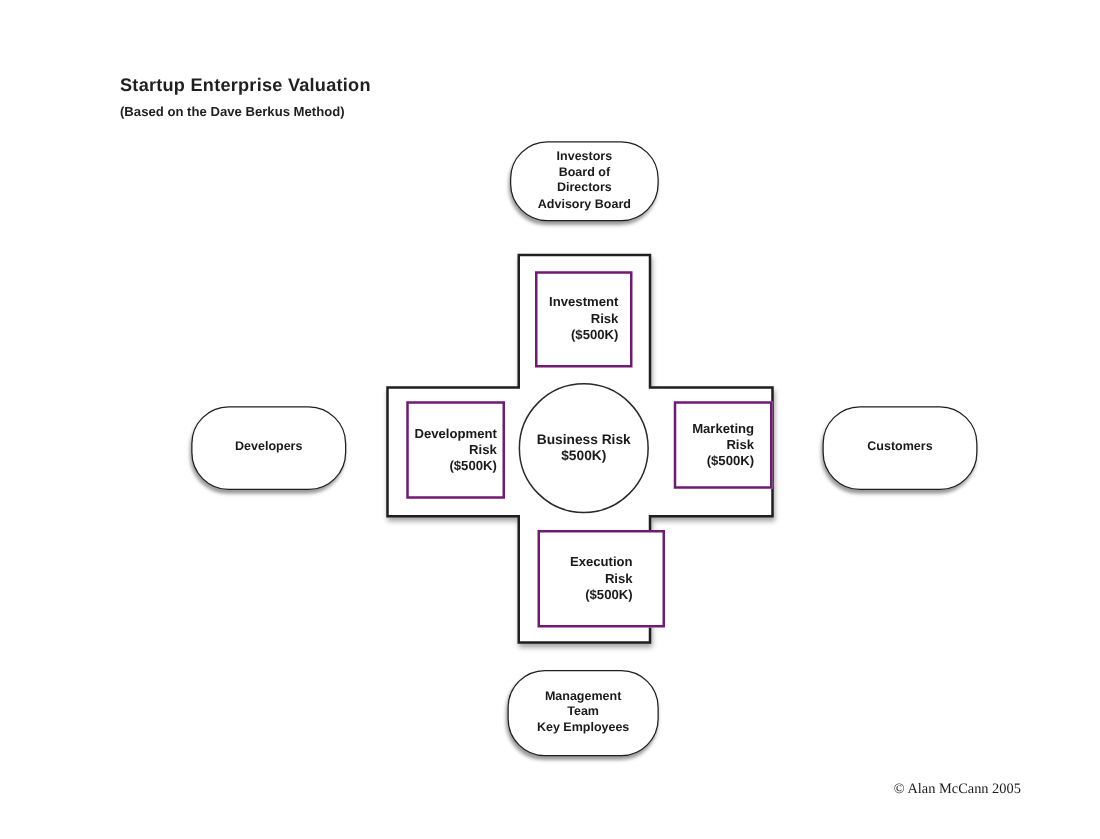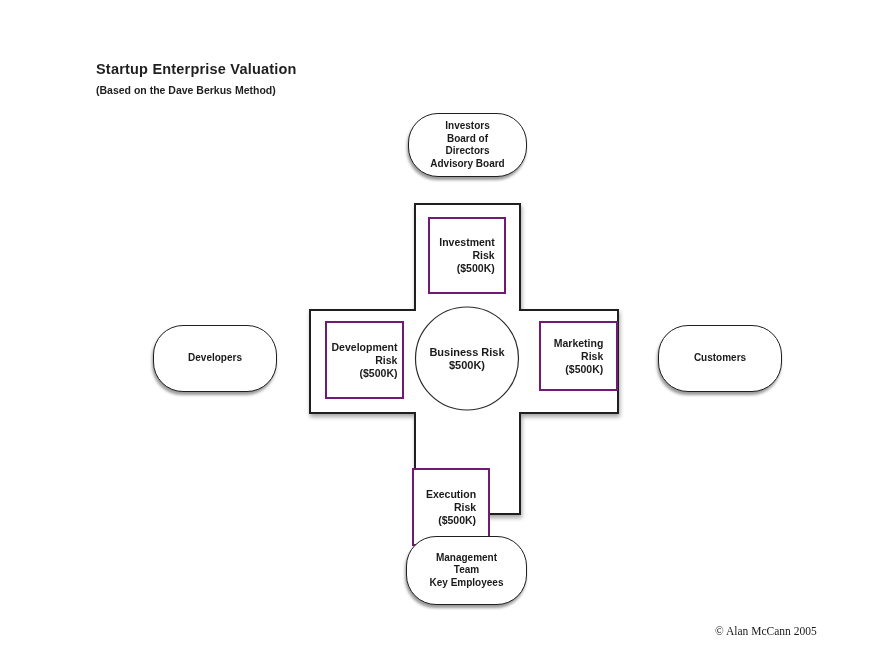--- a/index.html
+++ b/index.html
@@ -133,21 +133,21 @@
 Risk
 ($500K)</span>
   </div>
 
   <div class="risk-box" style="left:529px; top:321px; width:79px; height:70px;margin-left:10px;">
     <span>Marketing
 Risk
 ($500K)</span>
   </div>
 
-  <div class="risk-box" style="left:412px; top:424px; width:78px; height:78px;margin-top:44px;">
+  <div class="risk-box" style="left:430px; top:424px; width:102px; height:78px;">
     <span>Execution
 Risk
 ($500K)</span>
   </div>
 
   <div class="circle-label" style="left:417px; top:308px; width:100px; height:101px;">Business Risk
 $500K)</div>
 
   <div class="stadium" style="left:408px; top:113px; width:119px; height:64px;">
     <span>Investors

